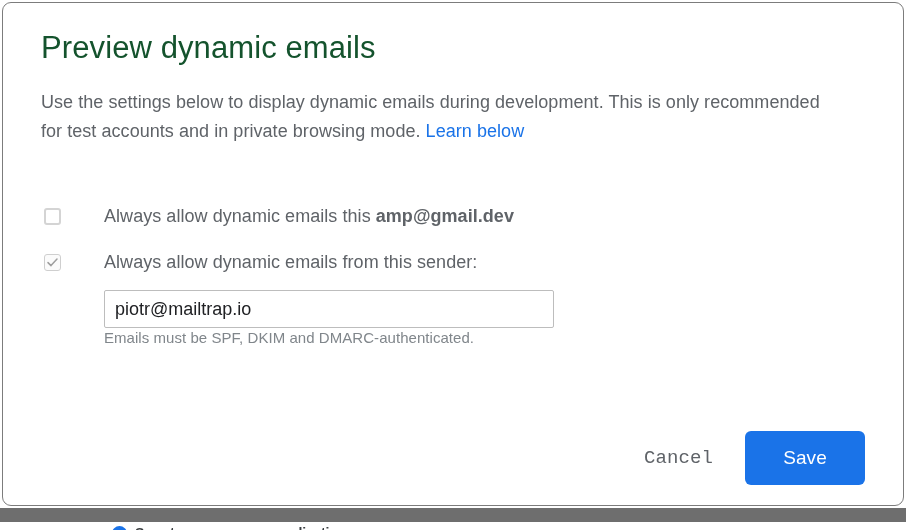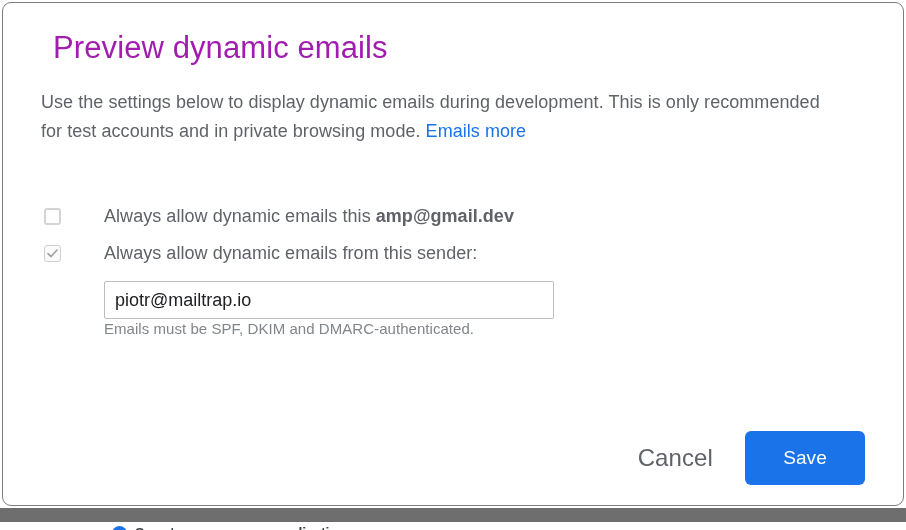--- a/index.html
+++ b/index.html
@@ -80,23 +80,23 @@
     top: 0;
     width: 100%;
     height: 100%;
     padding: 26px 38px 0 38px;
     box-sizing: border-box;
   }
 
   #dialog-title {
     font-size: 31px;
     font-weight: normal;
-    color: #a21caf;
+    color: #14532d;
     letter-spacing: 0.1px;
-    margin: 0 0 22px 12px;
+    margin: 0 0 22px 0;
     line-height: 1.2;
   }
 
   #dialog-description {
     font-size: 18px;
     color: #5f6368;
     line-height: 1.62;
     margin: 0;
     max-width: 800px;
     letter-spacing: 0.05px;
@@ -107,21 +107,21 @@
     cursor: pointer;
   }
 
   
   .option-row {
     display: flex;
     align-items: flex-start;
     gap: 0;
   }
   #option-row-amp { margin-top: 58px; }
-  #option-row-sender { margin-top: 14px; }
+  #option-row-sender { margin-top: 23px; }
 
   .checkbox-box {
     width: 17px;
     height: 17px;
     border-radius: 3px;
     box-sizing: border-box;
     flex: none;
     margin-top: 3px;
     margin-left: 3px;
     display: flex;
@@ -179,22 +179,22 @@
   
   #dialog-footer {
     position: absolute;
     right: 38px;
     bottom: 20px;
     display: flex;
     align-items: center;
     gap: 14px;
   }
   #cancel-button {
-    font-family: Liberation Sans, sans-serif;
-    font-size: 24px;
+    font-family: Liberation Mono, monospace;
+    font-size: 19px;
     color: #5f6368;
     background: transparent;
     border: none;
     padding: 12px 18px;
     border-radius: 4px;
     cursor: pointer;
     letter-spacing: 0.1px;
   }
   #save-button {
     font-family: "Liberation Sans", sans-serif;
@@ -219,21 +219,21 @@
       <span id="backdrop-text">Smart compose personalization</span>
     </div>
   </div>
 </div>
 
 <div id="dialog">
   <div id="dialog-inner">
 
     <h1 id="dialog-title">Preview dynamic emails</h1>
 
-    <p id="dialog-description"><span>Use the settings below to display dynamic emails during development. This is only recommended for test accounts and in private browsing mode. </span><a id="learn-more-link" href="#">Emails more</a></p>
+    <p id="dialog-description"><span>Use the settings below to display dynamic emails during development. This is only recommended for test accounts and in private browsing mode. </span><a id="learn-more-link" href="#">Learn below</a></p>
 
     <div class="option-row" id="option-row-amp">
       <span class="checkbox-box checkbox-unchecked"></span>
       <span class="option-label"><span>Always allow dynamic emails this </span><b>amp@gmail.dev</b></span>
     </div>
 
     <div class="option-row" id="option-row-sender">
       <span class="checkbox-box checkbox-checked">
         <svg width="13" height="13" viewBox="0 0 13 13" aria-hidden="true">
           <path d="M2 6.6 L5 9.6 L11 3.1" fill="none" stroke="#9e9e9e" stroke-width="1.5" stroke-linecap="round" stroke-linejoin="round"></path>

